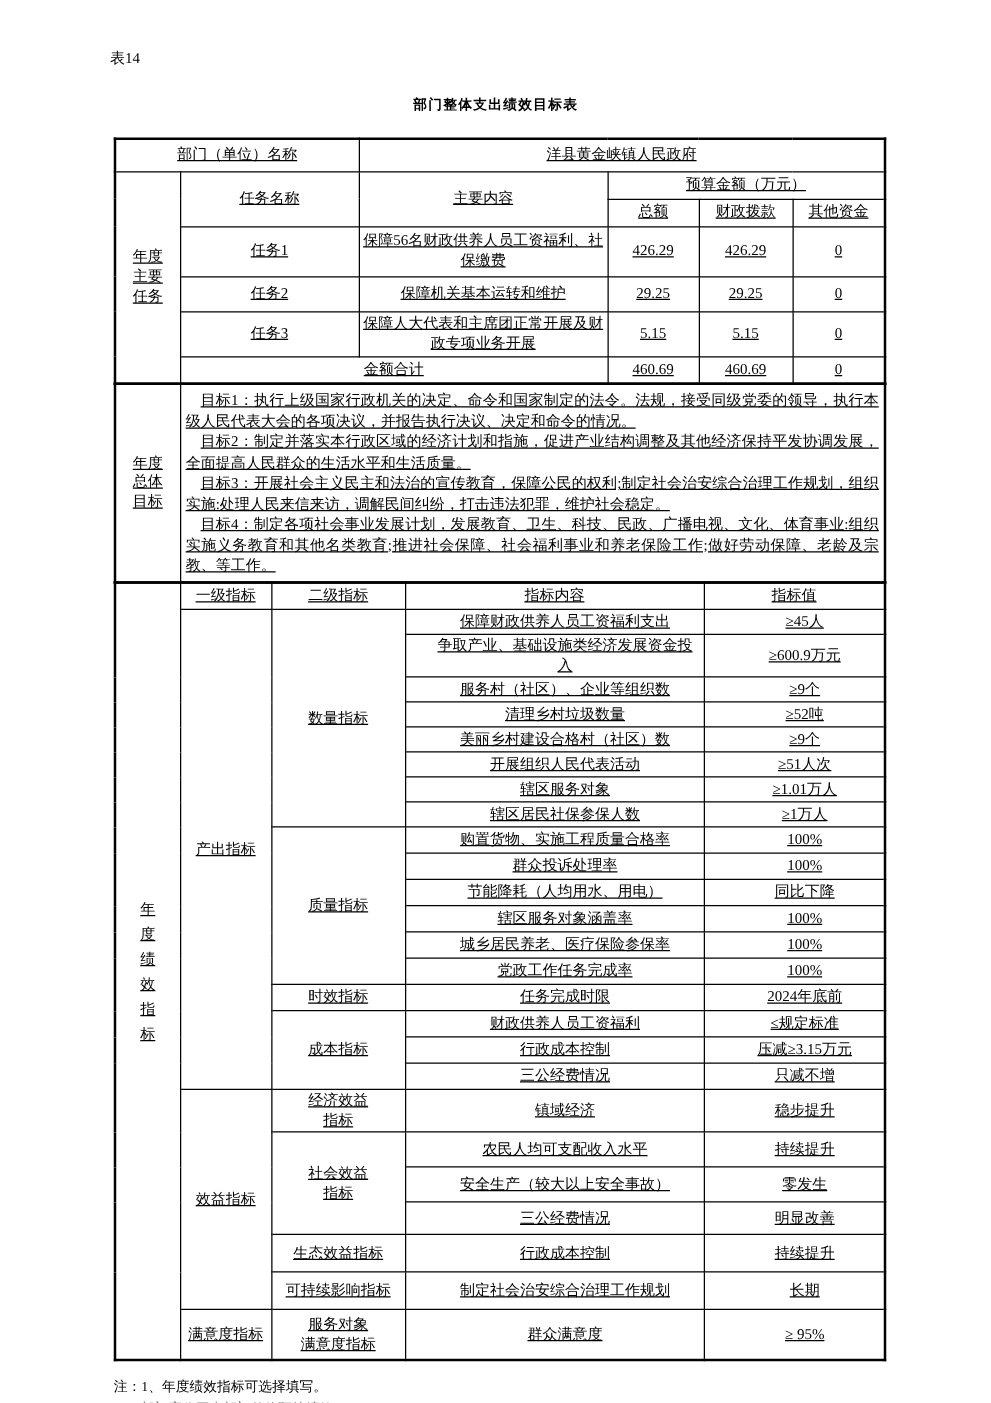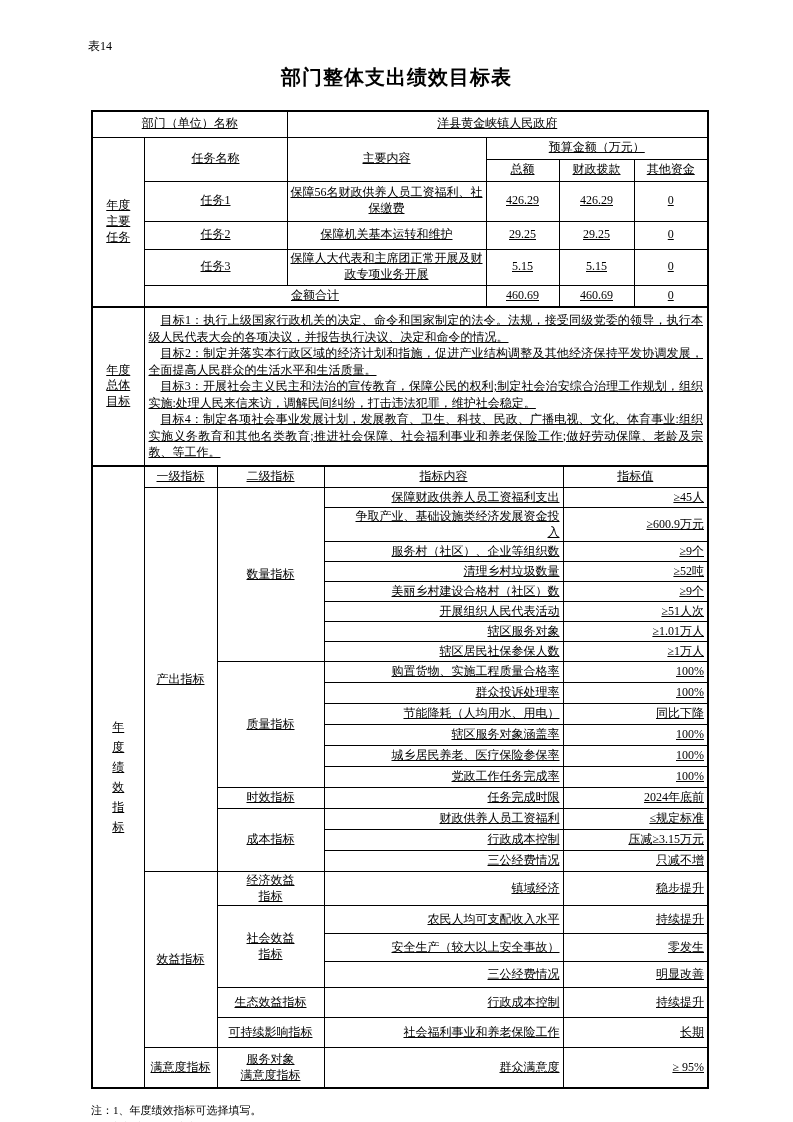--- a/index.html
+++ b/index.html
@@ -2,29 +2,29 @@
 <html><head>
 <meta charset="utf-8">
 <style>
   html,body{margin:0;padding:0;}
   body{
     width:793px;height:1122px;background:#ffffff;color:#000;
     font-family:"Liberation Serif","DejaVu Serif",serif;
     position:relative;overflow:hidden;
   }
   .tbl-label{position:absolute;left:88px;top:38px;font-size:12px;}
-  .doc-title{position:absolute;left:0;top:64px;width:100%;text-align:center;
-    font-size:20px;font-weight:bold;letter-spacing:1px;}
+  .doc-title{position:absolute;left:0;top:76px;width:100%;text-align:center;
+    font-size:11px;font-weight:bold;letter-spacing:1px;}
   .tables{position:absolute;left:91px;top:110px;width:616px;text-decoration:underline;}
   table{border-collapse:collapse;table-layout:fixed;width:616px;border:2px solid #000;}
   table.stack{margin-top:-2px;}
   td{border:1px solid #000;font-size:12px;padding:1px 3px;vertical-align:middle;
      line-height:1.3;overflow:hidden;word-break:break-all;}
   .c{text-align:center;}
-  .l{text-align:right;padding-left:20px;}
+  .l{text-align:center;padding-left:20px;}
   .pre{white-space:pre-line;}
   .side{text-align:center;}
   .side-tall{line-height:20px;letter-spacing:0;}
   .goal{margin:0;font-size:12px;line-height:16.5px;text-indent:12px;text-align:justify;}
   .goals-cell{padding:4px 4px 4px 4px;vertical-align:middle;}
   .h26{height:26px;} .h22{height:22px;} .h40{height:40px;} .h28{height:28px;}
   .h36{height:36px;} .h21{height:21px;} .h20{height:20px;} .h30{height:30px;} .h130{height:130px;}
   .notes{position:absolute;left:91px;font-size:11px;line-height:17px;}
   .notes .n2{padding-left:5px;}
 </style>
@@ -237,21 +237,21 @@
       <td class="l">三公经费情况</td>
       <td class="l">明显改善</td>
     </tr>
     <tr class="h30">
       <td class="c pre">生态效益指标</td>
       <td class="l">行政成本控制</td>
       <td class="l">持续提升</td>
     </tr>
     <tr class="h30">
       <td class="c pre">可持续影响指标</td>
-      <td class="l">社会福利事业和养老保险工作</td>
+      <td class="l">制定社会治安综合治理工作规划</td>
       <td class="l">长期</td>
     </tr>
 
     <tr class="h40">
       <td class="c">满意度指标</td>
       <td class="c pre">服务对象
 满意度指标</td>
       <td class="l">群众满意度</td>
       <td class="l">≥ 95%</td>
     </tr>

